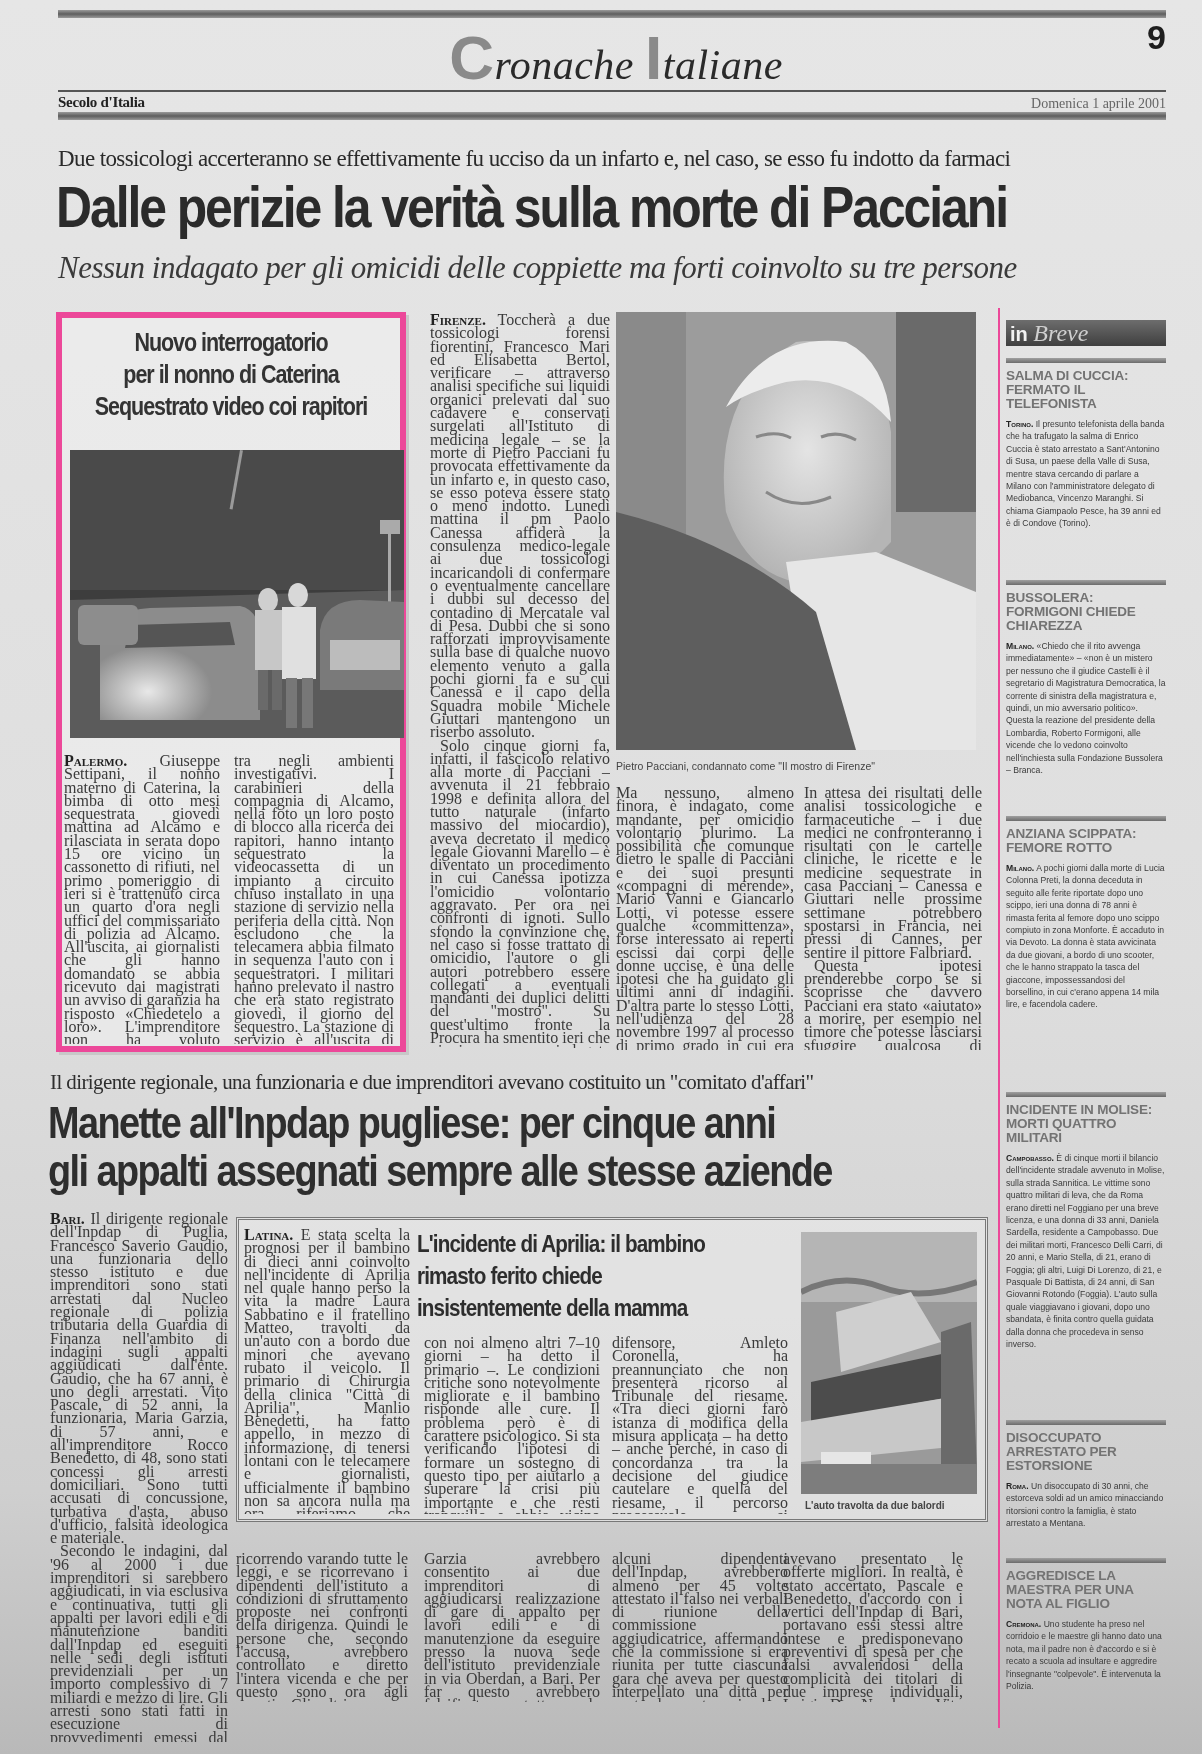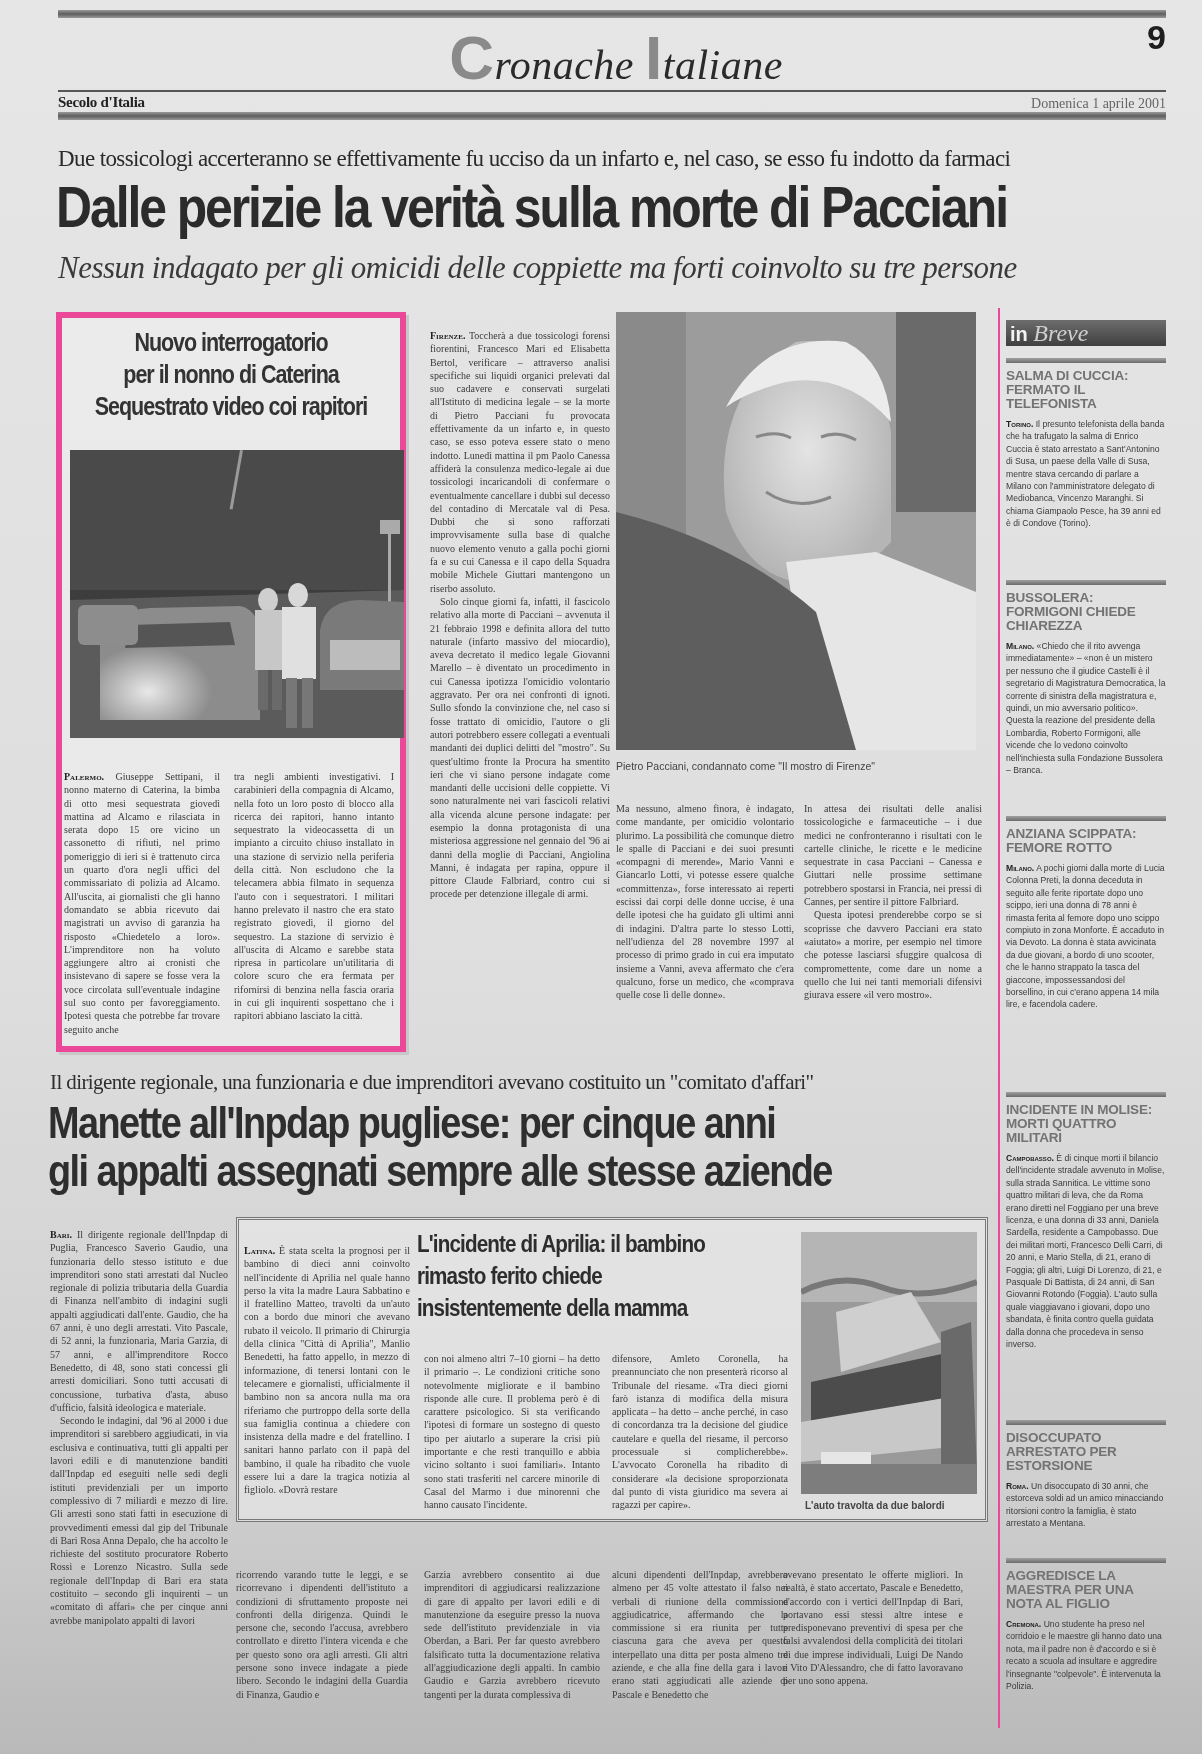--- a/index.html
+++ b/index.html
@@ -25,21 +25,21 @@
 
   
   .kicker { position: absolute; left: 58px; width: 1110px; font-size: 23px; color: #2a2a2a; letter-spacing: -0.6px; white-space: nowrap; }
   .headline {
     position: absolute; left: 56px; width: 1110px; font-family: "Liberation Sans", sans-serif; font-weight: bold;
     font-size: 54px; line-height: 1; color: #2b2b2b; letter-spacing: -2.4px; white-space: nowrap; transform: scaleX(0.86); transform-origin: left top;
   }
   .subhead { position: absolute; left: 58px; width: 1110px; font-style: italic; font-size: 31px; color: #3a3a3a; letter-spacing: -0.5px; white-space: nowrap; }
 
   
-  .col { position: absolute; font-size: 10px; line-height: 13.3px; text-align: justify; color: #3a3a3a; overflow: hidden; hyphens: auto; margin-top: 16px; }
+  .col { position: absolute; font-size: 16px; line-height: 13.3px; text-align: justify; color: #3a3a3a; overflow: hidden; hyphens: auto; }
   .col .dateline { font-variant: small-caps; font-weight: bold; color: #222; }
   .col p + p { text-indent: 10px; }
 
   
   .box-caterina { position: absolute; left: 56px; top: 312px; width: 350px; height: 740px; border: 6px solid #ec4899; background: rgba(240,240,240,0.6); box-shadow: 3px 3px 0 #c8c8c8; }
   .box-head { position: absolute; left: 0; width: 100%; top: 8px; text-align: center; font-family: "Liberation Sans", sans-serif; font-weight: bold; font-size: 25px; line-height: 32px; color: #333; letter-spacing: -1.2px; transform: scaleX(0.86); }
   .photo { position: absolute; overflow: hidden; }
   .photo-cars { left: 8px; top: 132px; width: 334px; height: 288px; background: #3f3f3f; }
 
   

